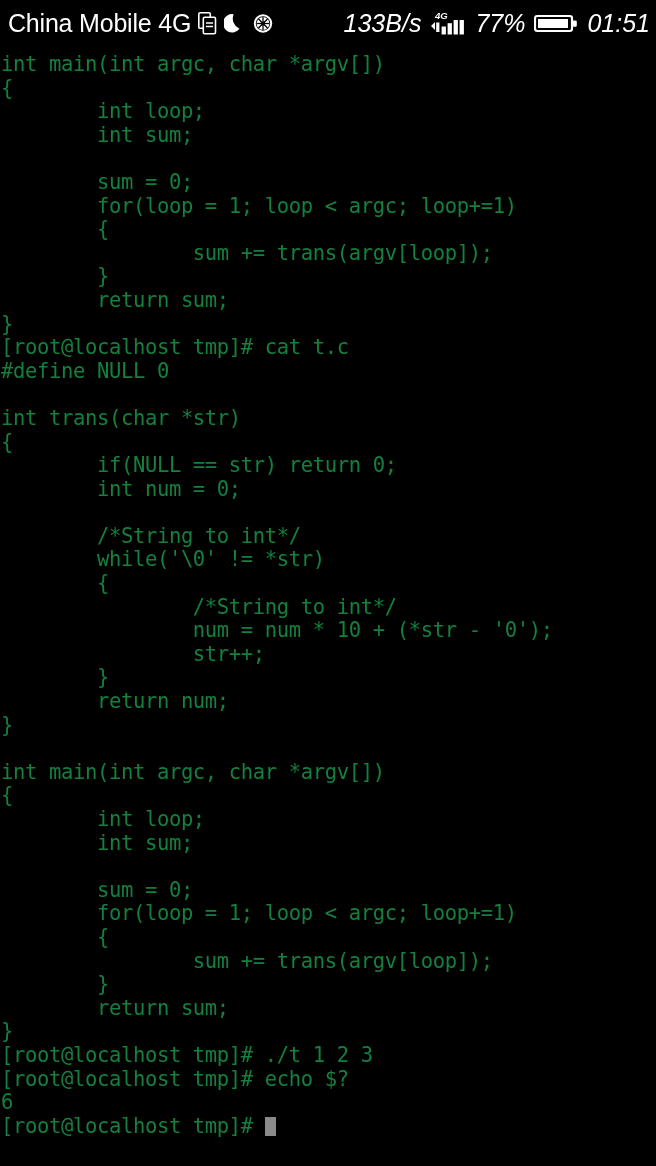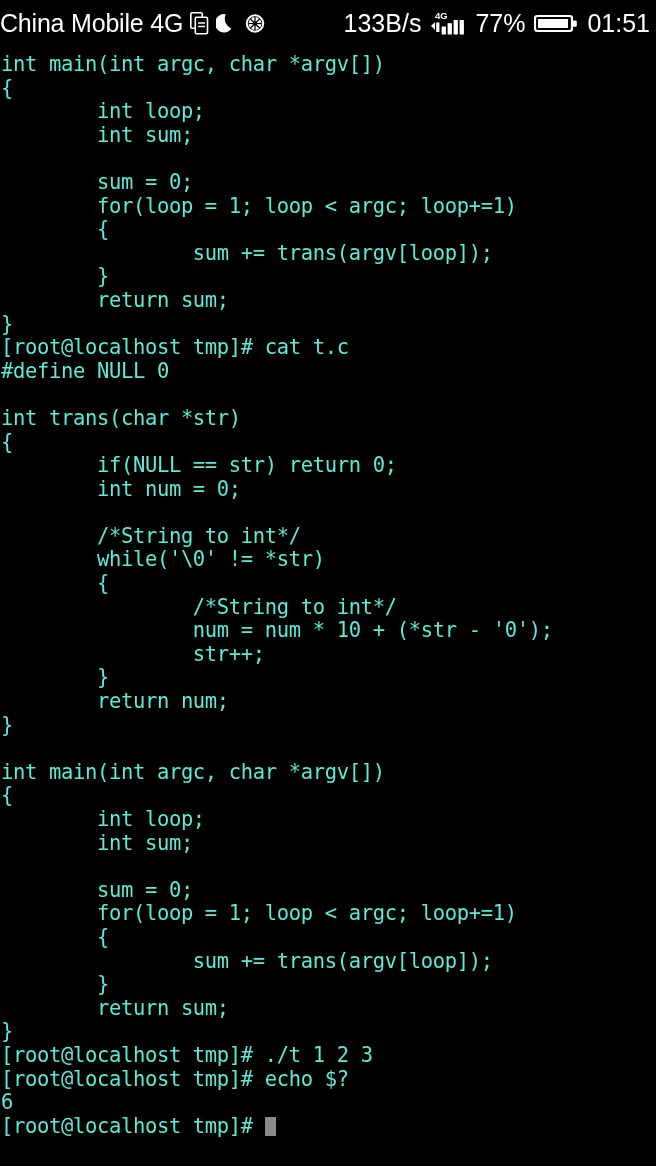--- a/index.html
+++ b/index.html
@@ -21,30 +21,32 @@
     height: 47px;
     background: #000000;
     display: flex;
     align-items: center;
     color: #ffffff;
     font-family: "Liberation Sans", sans-serif;
   }
   #status-left {
     display: flex;
     align-items: center;
+    padding-left: 8px;
     gap: 7px;
   }
   #status-right {
     display: flex;
     align-items: center;
     position: absolute;
     right: 6px;
     top: 0;
     height: 47px;
     gap: 9px;
+    font-style: italic;
   }
   .carrier-text {
     font-size: 25px;
     letter-spacing: -0.2px;
     white-space: nowrap;
   }
   .rate-text {
     font-size: 25px;
     white-space: nowrap;
   }
@@ -76,21 +78,21 @@
     color: #22dd44;
     font-family: "DejaVu Sans Mono", "Liberation Mono", monospace;
     font-size: 20.5px;
     line-height: 23.6px;
     white-space: pre;
     letter-spacing: -0.35px;
   }
   .term-line {
     height: 23.6px;
     white-space: pre;
-    color: #5eead4;
+    color: #15803d;
   }
   .term-line.blank::after {
     content: "\00a0";
   }
   .cursor-block {
     display: inline-block;
     width: 11px;
     height: 19px;
     background: #8a8a8a;
     vertical-align: -3px;

